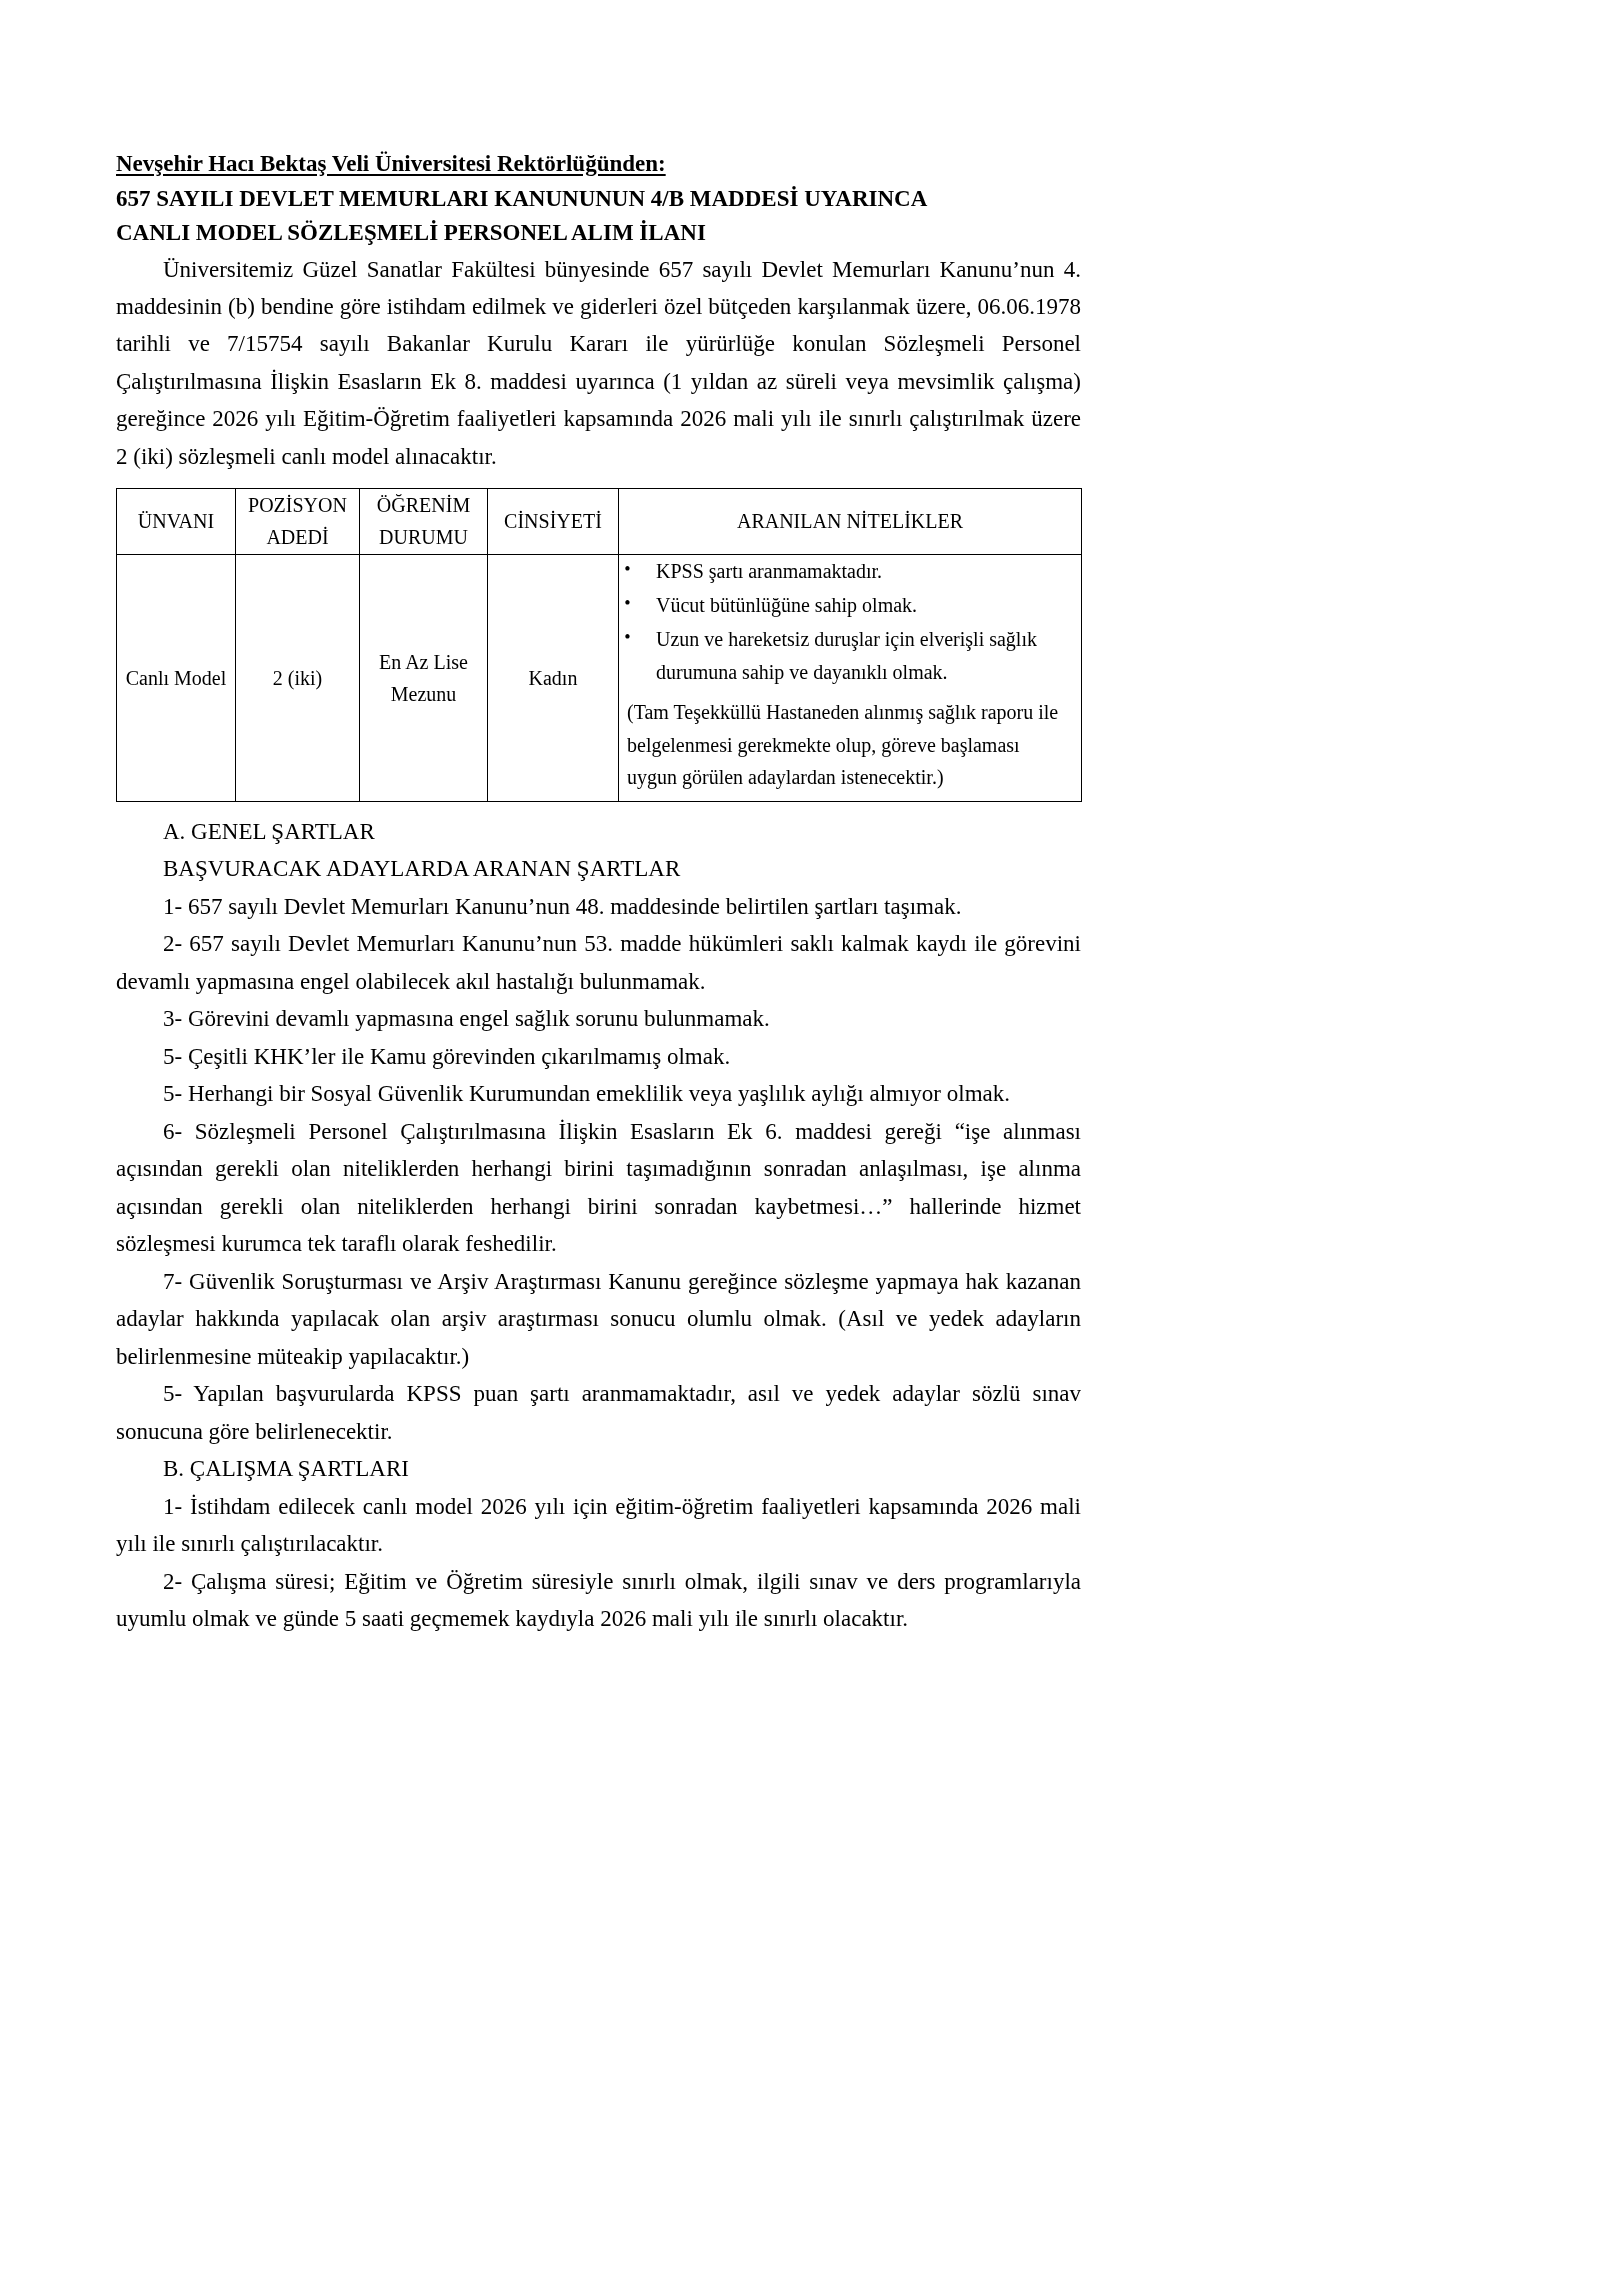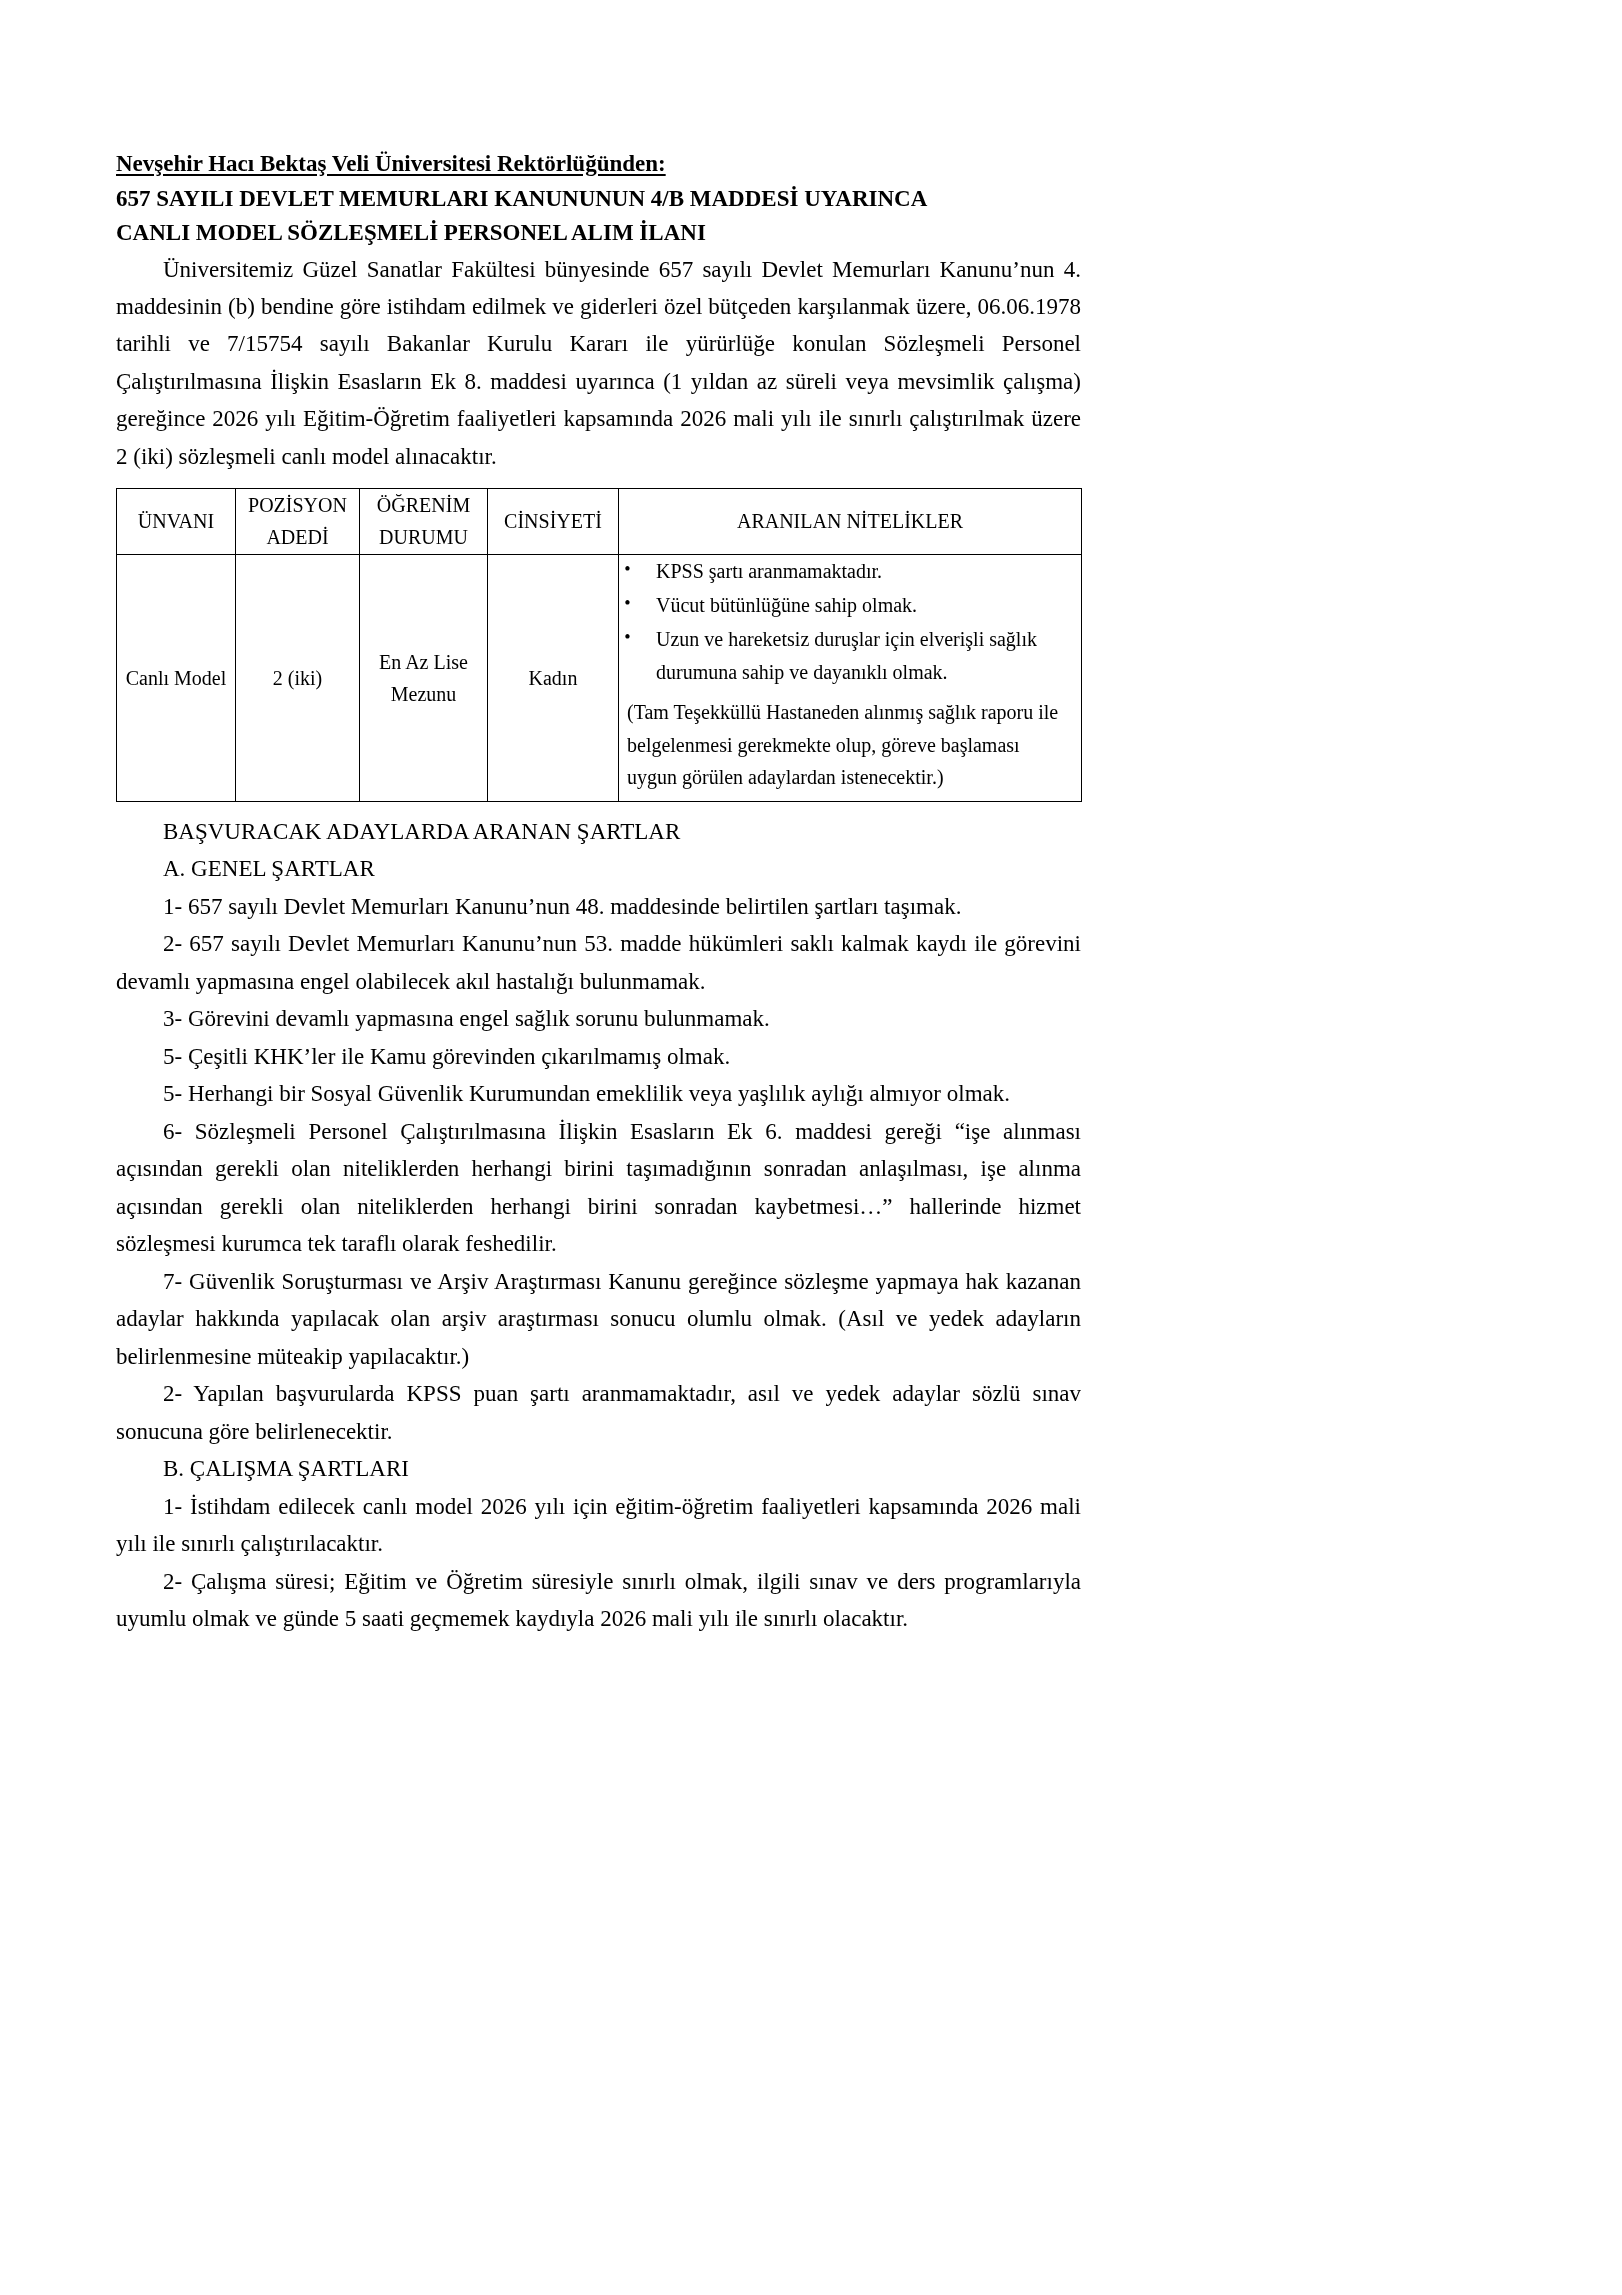--- a/index.html
+++ b/index.html
@@ -186,31 +186,31 @@
               </li>
             </ul>
             <p class="nitelik-tail">(Tam Teşekküllü Hastaneden alınmış sağlık raporu ile belgelenmesi gerekmekte olup, göreve başlaması uygun görülen adaylardan istenecektir.)</p>
           </td>
         </tr>
       </tbody>
     </table>
 
     <div class="spacer-after-table"></div>
 
+    <p class="sec-head">A. GENEL ŞARTLAR</p>
     <p class="sec-head">BAŞVURACAK ADAYLARDA ARANAN ŞARTLAR</p>
-    <p class="sec-head">A. GENEL ŞARTLAR</p>
 
     <p class="body indent">1- 657 sayılı Devlet Memurları Kanunu’nun 48. maddesinde belirtilen şartları taşımak.</p>
     <p class="body indent">2- 657 sayılı Devlet Memurları Kanunu’nun 53. madde hükümleri saklı kalmak kaydı ile görevini devamlı yapmasına engel olabilecek akıl hastalığı bulunmamak.</p>
     <p class="body indent">3- Görevini devamlı yapmasına engel sağlık sorunu bulunmamak.</p>
     <p class="body indent">5- Çeşitli KHK’ler ile Kamu görevinden çıkarılmamış olmak.</p>
     <p class="body indent">5- Herhangi bir Sosyal Güvenlik Kurumundan emeklilik veya yaşlılık aylığı almıyor olmak.</p>
     <p class="body indent">6- Sözleşmeli Personel Çalıştırılmasına İlişkin Esasların Ek 6. maddesi gereği “işe alınması açısından gerekli olan niteliklerden herhangi birini taşımadığının sonradan anlaşılması, işe alınma açısından gerekli olan niteliklerden herhangi birini sonradan kaybetmesi…” hallerinde hizmet sözleşmesi kurumca tek taraflı olarak feshedilir.</p>
     <p class="body indent">7- Güvenlik Soruşturması ve Arşiv Araştırması Kanunu gereğince sözleşme yapmaya hak kazanan adaylar hakkında yapılacak olan arşiv araştırması sonucu olumlu olmak. (Asıl ve yedek adayların belirlenmesine müteakip yapılacaktır.)</p>
-    <p class="body indent">2- Yapılan başvurularda KPSS puan şartı aranmamaktadır, asıl ve yedek adaylar sözlü sınav sonucuna göre belirlenecektir.</p>
+    <p class="body indent">5- Yapılan başvurularda KPSS puan şartı aranmamaktadır, asıl ve yedek adaylar sözlü sınav sonucuna göre belirlenecektir.</p>
 
     <p class="sec-head">B. ÇALIŞMA ŞARTLARI</p>
 
     <p class="body indent">1- İstihdam edilecek canlı model 2026 yılı için eğitim-öğretim   faaliyetleri   kapsamında 2026 mali yılı ile sınırlı çalıştırılacaktır.</p>
     <p class="body indent">2- Çalışma süresi; Eğitim ve Öğretim süresiyle sınırlı olmak, ilgili sınav ve ders programlarıyla uyumlu olmak ve günde 5 saati geçmemek kaydıyla 2026 mali yılı ile sınırlı olacaktır.</p>
 
   </div>
 </div>
 
 

